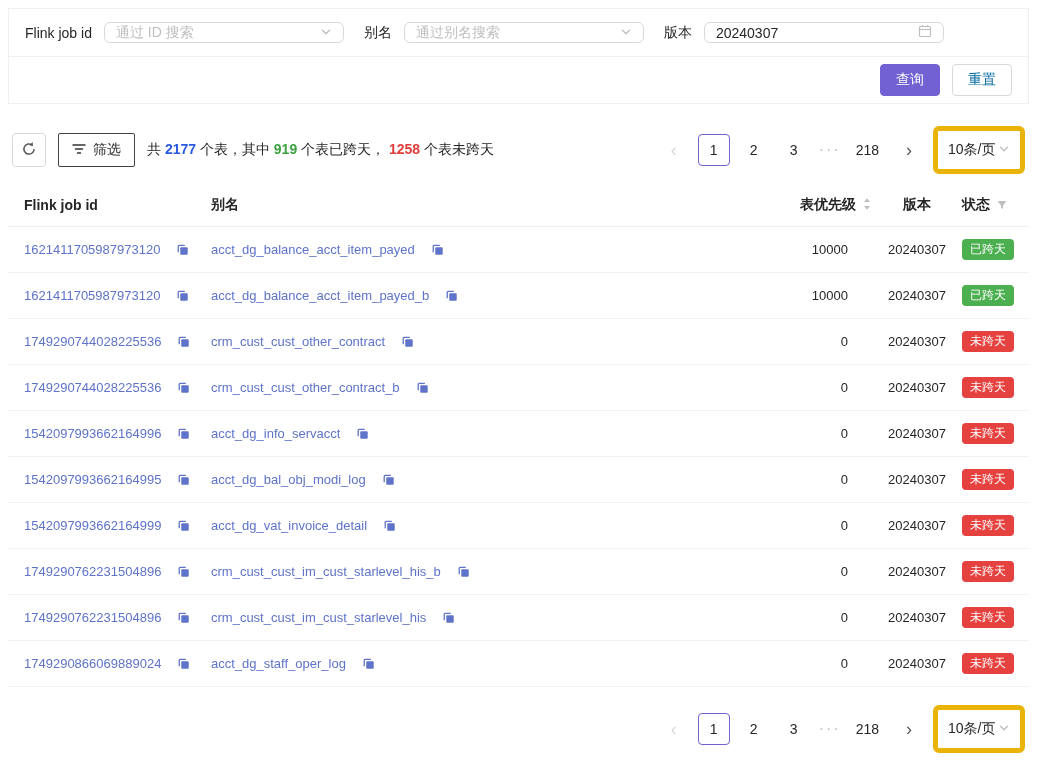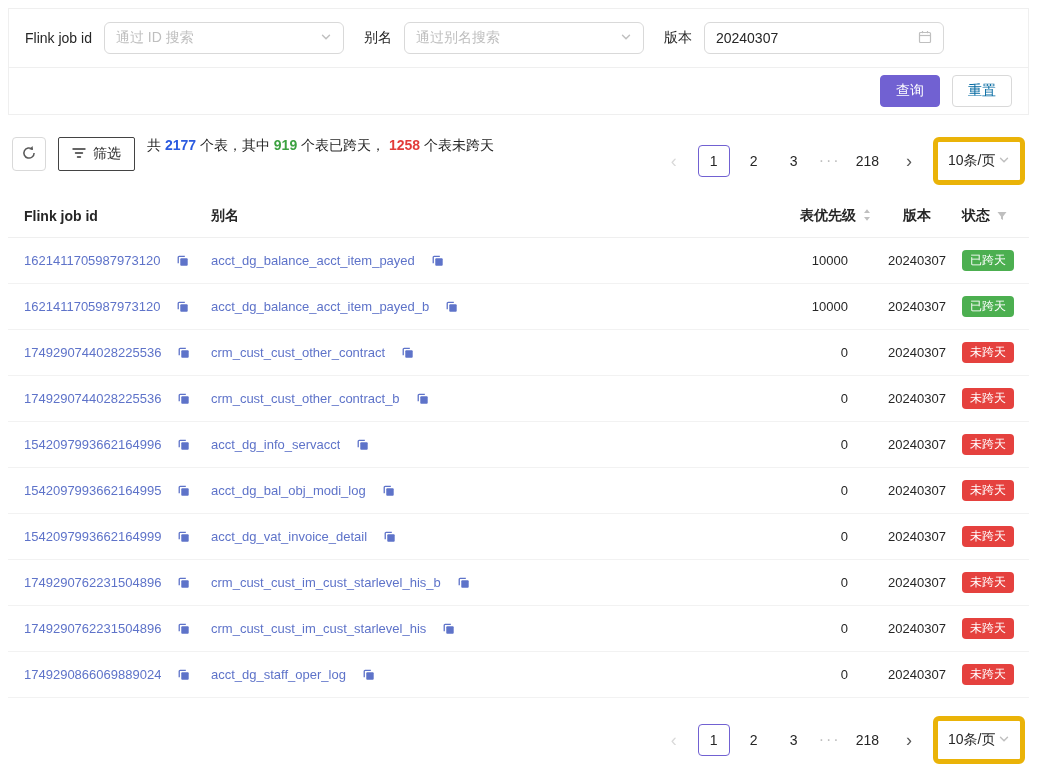--- a/index.html
+++ b/index.html
@@ -6,31 +6,31 @@
   html,body{width:1037px;height:767px;background:#fff;color:#262626;
     font-family:"Liberation Sans","DejaVu Sans",sans-serif;overflow:hidden}
   .page{padding:8px;width:1037px}
 
   
   .card{border:1px solid #efefef;background:#fff}
   .card-title-row{padding:10px 16px;border-bottom:1px solid #efefef;font-size:14px}
   .card-filter-row{display:flex;align-items:center;gap:20px;padding:13px 16px;border-bottom:1px solid #efefef}
   .field{display:flex;align-items:center;gap:12px}
   .field-label{font-size:14px;white-space:nowrap;color:#262626}
-  .select-box{width:240px;height:32px;border:1px solid #d9d9d9;border-radius:6px;background:#fff;
+  .select-box{width:240px;height:21px;border:1px solid #d9d9d9;border-radius:6px;background:#fff;
     display:flex;align-items:center;justify-content:space-between;padding:0 11px;font-size:14px;cursor:pointer}
   .placeholder{color:#bfbfbf;white-space:nowrap;overflow:hidden}
   .value{color:#262626}
   .card-footer-row{display:flex;justify-content:flex-end;align-items:center;gap:12px;padding:7px 16px}
   .btn{height:32px;padding:0 15px;border:1px solid #d9d9d9;border-radius:4px;background:#fff;
     font-size:14px;color:#0369a1;cursor:pointer;font-family:inherit}
   .btn.primary{background:#7161d2;border-color:#7161d2;color:#ffffff}
 
   
-  .toolbar{display:flex;align-items:flex-start;gap:12px;margin:22px 0 10px;padding:0 4px}
+  .toolbar{display:flex;align-items:center;gap:12px;margin:22px 0 10px;padding:0 4px}
   .icon-btn{width:34px;height:34px;border:1px solid #d9d9d9;border-radius:4px;background:#fff;
     display:flex;align-items:center;justify-content:center;cursor:pointer}
   .filter-btn{height:34px;display:flex;align-items:center;gap:7px;padding:0 13px;background:#fff;
     border:1px solid #434343;border-radius:2px;font-size:14px;color:#262626;cursor:pointer;font-family:inherit}
   .summary{font-size:14px;white-space:nowrap}
   .summary .num{font-weight:700}
   .c-blue{color:#2a5ae0}.c-green{color:#3ca141}.c-red{color:#e23c3a}
 
   
   .pagination{display:flex;align-items:center;gap:8px;margin-left:auto}

